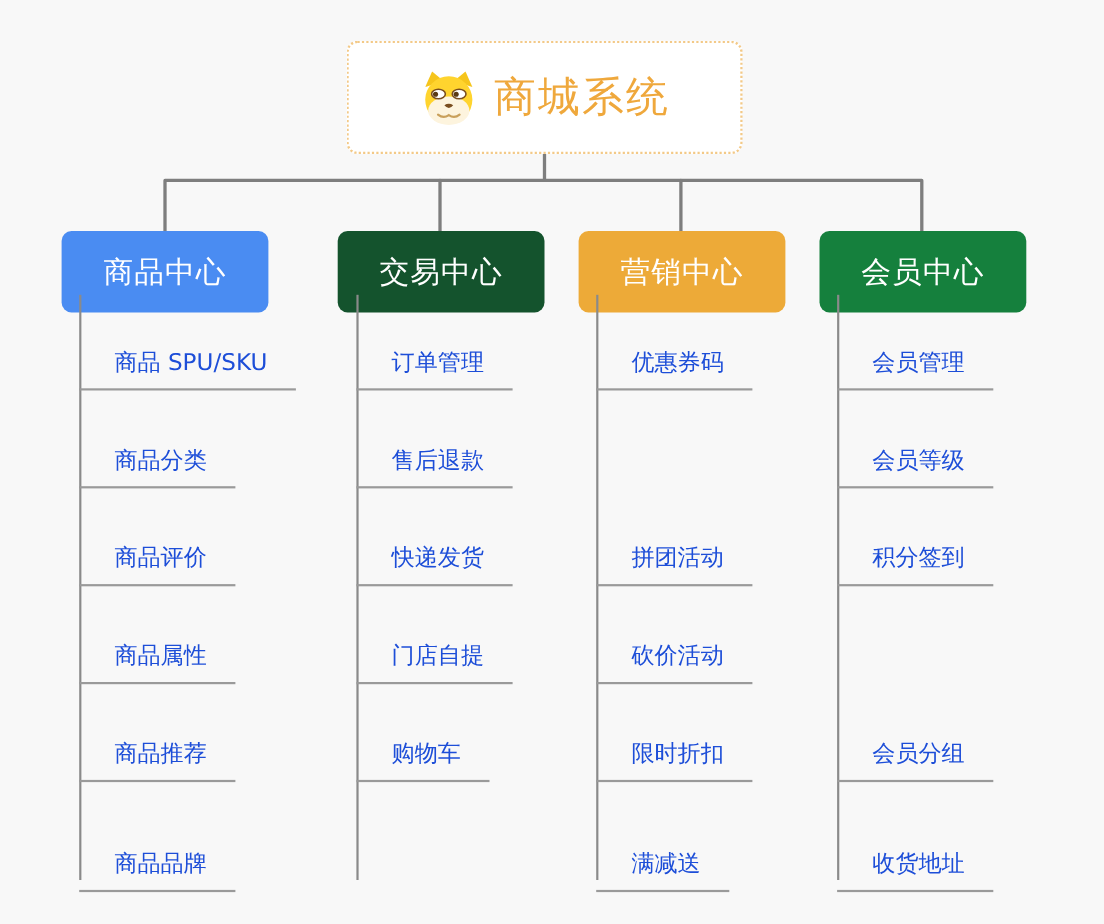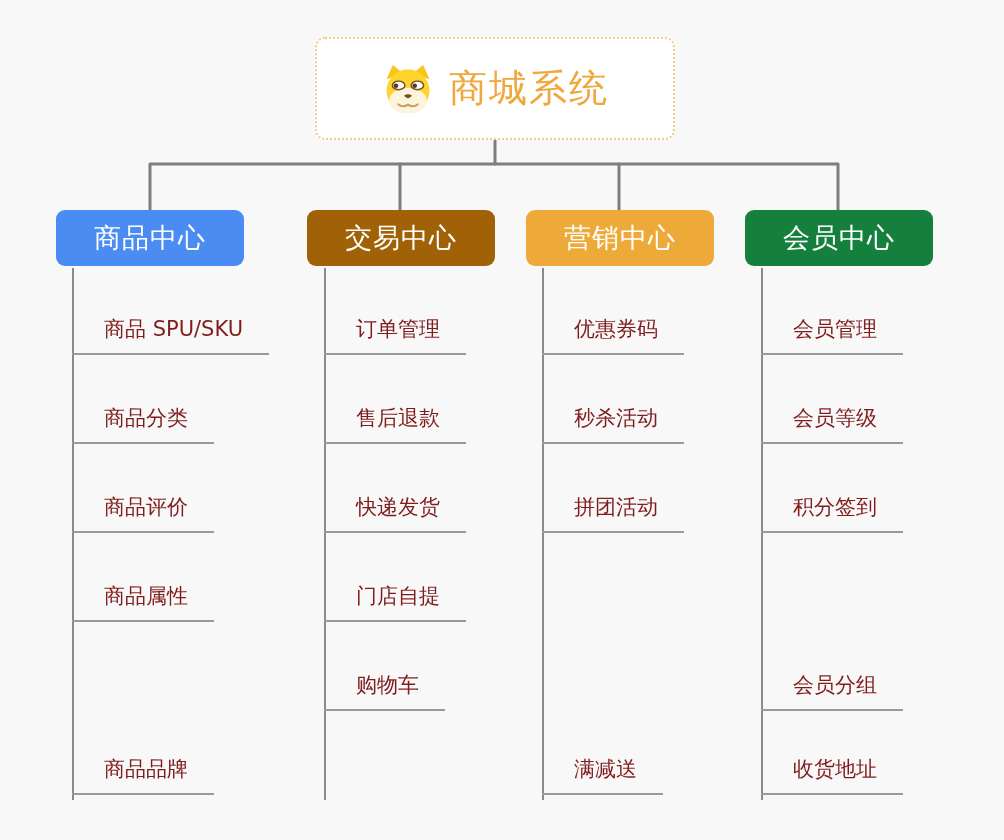--- a/index.html
+++ b/index.html
@@ -15,41 +15,41 @@
   .root-node{
     position:absolute;left:315px;top:37px;width:360px;height:103px;
     box-sizing:border-box;background:#ffffff;
     border:2px dotted #f3c987;border-radius:10px;
     display:flex;align-items:center;justify-content:center;gap:14px;
     cursor:pointer;
   }
   .root-title{font-size:38px;letter-spacing:2px;}
 
   .branch{
-    position:absolute;top:210px;width:188px;height:56px;
+    position:absolute;top:210px;width:188px;height:74px;
     border-radius:9px;color:#ffffff;font-size:27px;
     display:flex;align-items:center;justify-content:center;
     letter-spacing:1px;cursor:pointer;
   }
   .b1{left:56px}.b2{left:307px}.b3{left:526px}.b4{left:745px}
 
   .vline{
     position:absolute;top:268px;height:532px;width:2px;background:#8a8a8a;
   }
   .v1{left:72px}.v2{left:324px}.v3{left:542px}.v4{left:761px}
 
   .child{
     position:absolute;
     padding:0 26px 9px 32px;
     border-bottom:2px solid #9a9a9a;
-    font-size:21px;line-height:30px;color:#7f1d1d;
+    font-size:21px;line-height:30px;color:#1d4ed8;
     white-space:nowrap;cursor:pointer;
   }
   .c1{left:72px}.c2{left:324px}.c3{left:542px}.c4{left:761px}
-  .r1{top:314px}.r2{top:403px}.r3{top:492px}.r4{top:581px}.r5{top:670px}.r6{top:754px}
+  .r1{top:314px}.r2{top:403px}.r3{top:492px}.r4{top:581px}.r5{top:670px}.r6{top:770px}
 </style>
 </head>
 <body>
 
 <div class="canvas">
 
   <svg class="connectors" width="1004" height="840">
     <g fill="none" stroke-width="3" stroke-linecap="round" stroke-linejoin="round" stroke="#7e7e7e">
       <path d="M495 140 L495 164"></path>
       <path d="M150 210 L150 164 L838 164 L838 210"></path>
@@ -70,50 +70,52 @@
       <circle cx="37.5" cy="24.3" r="2.6" fill="#5b3a14"></circle>
       <path d="M25.5 35.5 Q30 32.5 34.5 35.5 Q30 41 25.5 35.5 Z" fill="#7a4e1f"></path>
       <path d="M19 45 Q24.5 49.5 30 45.5 Q35.5 49.5 41 45" fill="none" stroke="#c9a05b" stroke-width="2.2" stroke-linecap="round"></path>
     </svg>
     <span class="root-title" style="color: rgb(239, 168, 60);">商城系统</span>
   </div>
 
   <div class="branch b1" style="background: rgb(74, 140, 242);">
     <span>商品中心</span>
   </div>
-  <div class="branch b2" style="background: #a16207;">
+  <div class="branch b2" style="background: #14532d;">
     <span>交易中心</span>
   </div>
   <div class="branch b3" style="background: rgb(237, 170, 56); align-items: center;">
     <span>营销中心</span>
   </div>
   <div class="branch b4" style="background: #15803d;">
     <span>会员中心</span>
   </div>
 
   <div class="vline v1"></div>
   <div class="vline v2"></div>
   <div class="vline v3"></div>
   <div class="vline v4"></div>
 
   <div class="child c1 r1">商品 SPU/SKU</div>
   <div class="child c1 r2">商品分类</div>
   <div class="child c1 r3">商品评价</div>
   <div class="child c1 r4">商品属性</div>
+  <div class="child c1 r5">商品推荐</div>
   <div class="child c1 r6">商品品牌</div>
 
   <div class="child c2 r1">订单管理</div>
   <div class="child c2 r2">售后退款</div>
   <div class="child c2 r3">快递发货</div>
   <div class="child c2 r4">门店自提</div>
   <div class="child c2 r5">购物车</div>
 
   <div class="child c3 r1">优惠券码</div>
-  <div class="child c3 r2">秒杀活动</div>
   <div class="child c3 r3">拼团活动</div>
+  <div class="child c3 r4">砍价活动</div>
+  <div class="child c3 r5">限时折扣</div>
   <div class="child c3 r6">满减送</div>
 
   <div class="child c4 r1">会员管理</div>
   <div class="child c4 r2">会员等级</div>
   <div class="child c4 r3">积分签到</div>
   <div class="child c4 r5">会员分组</div>
   <div class="child c4 r6">收货地址</div>
 
 </div>
 

